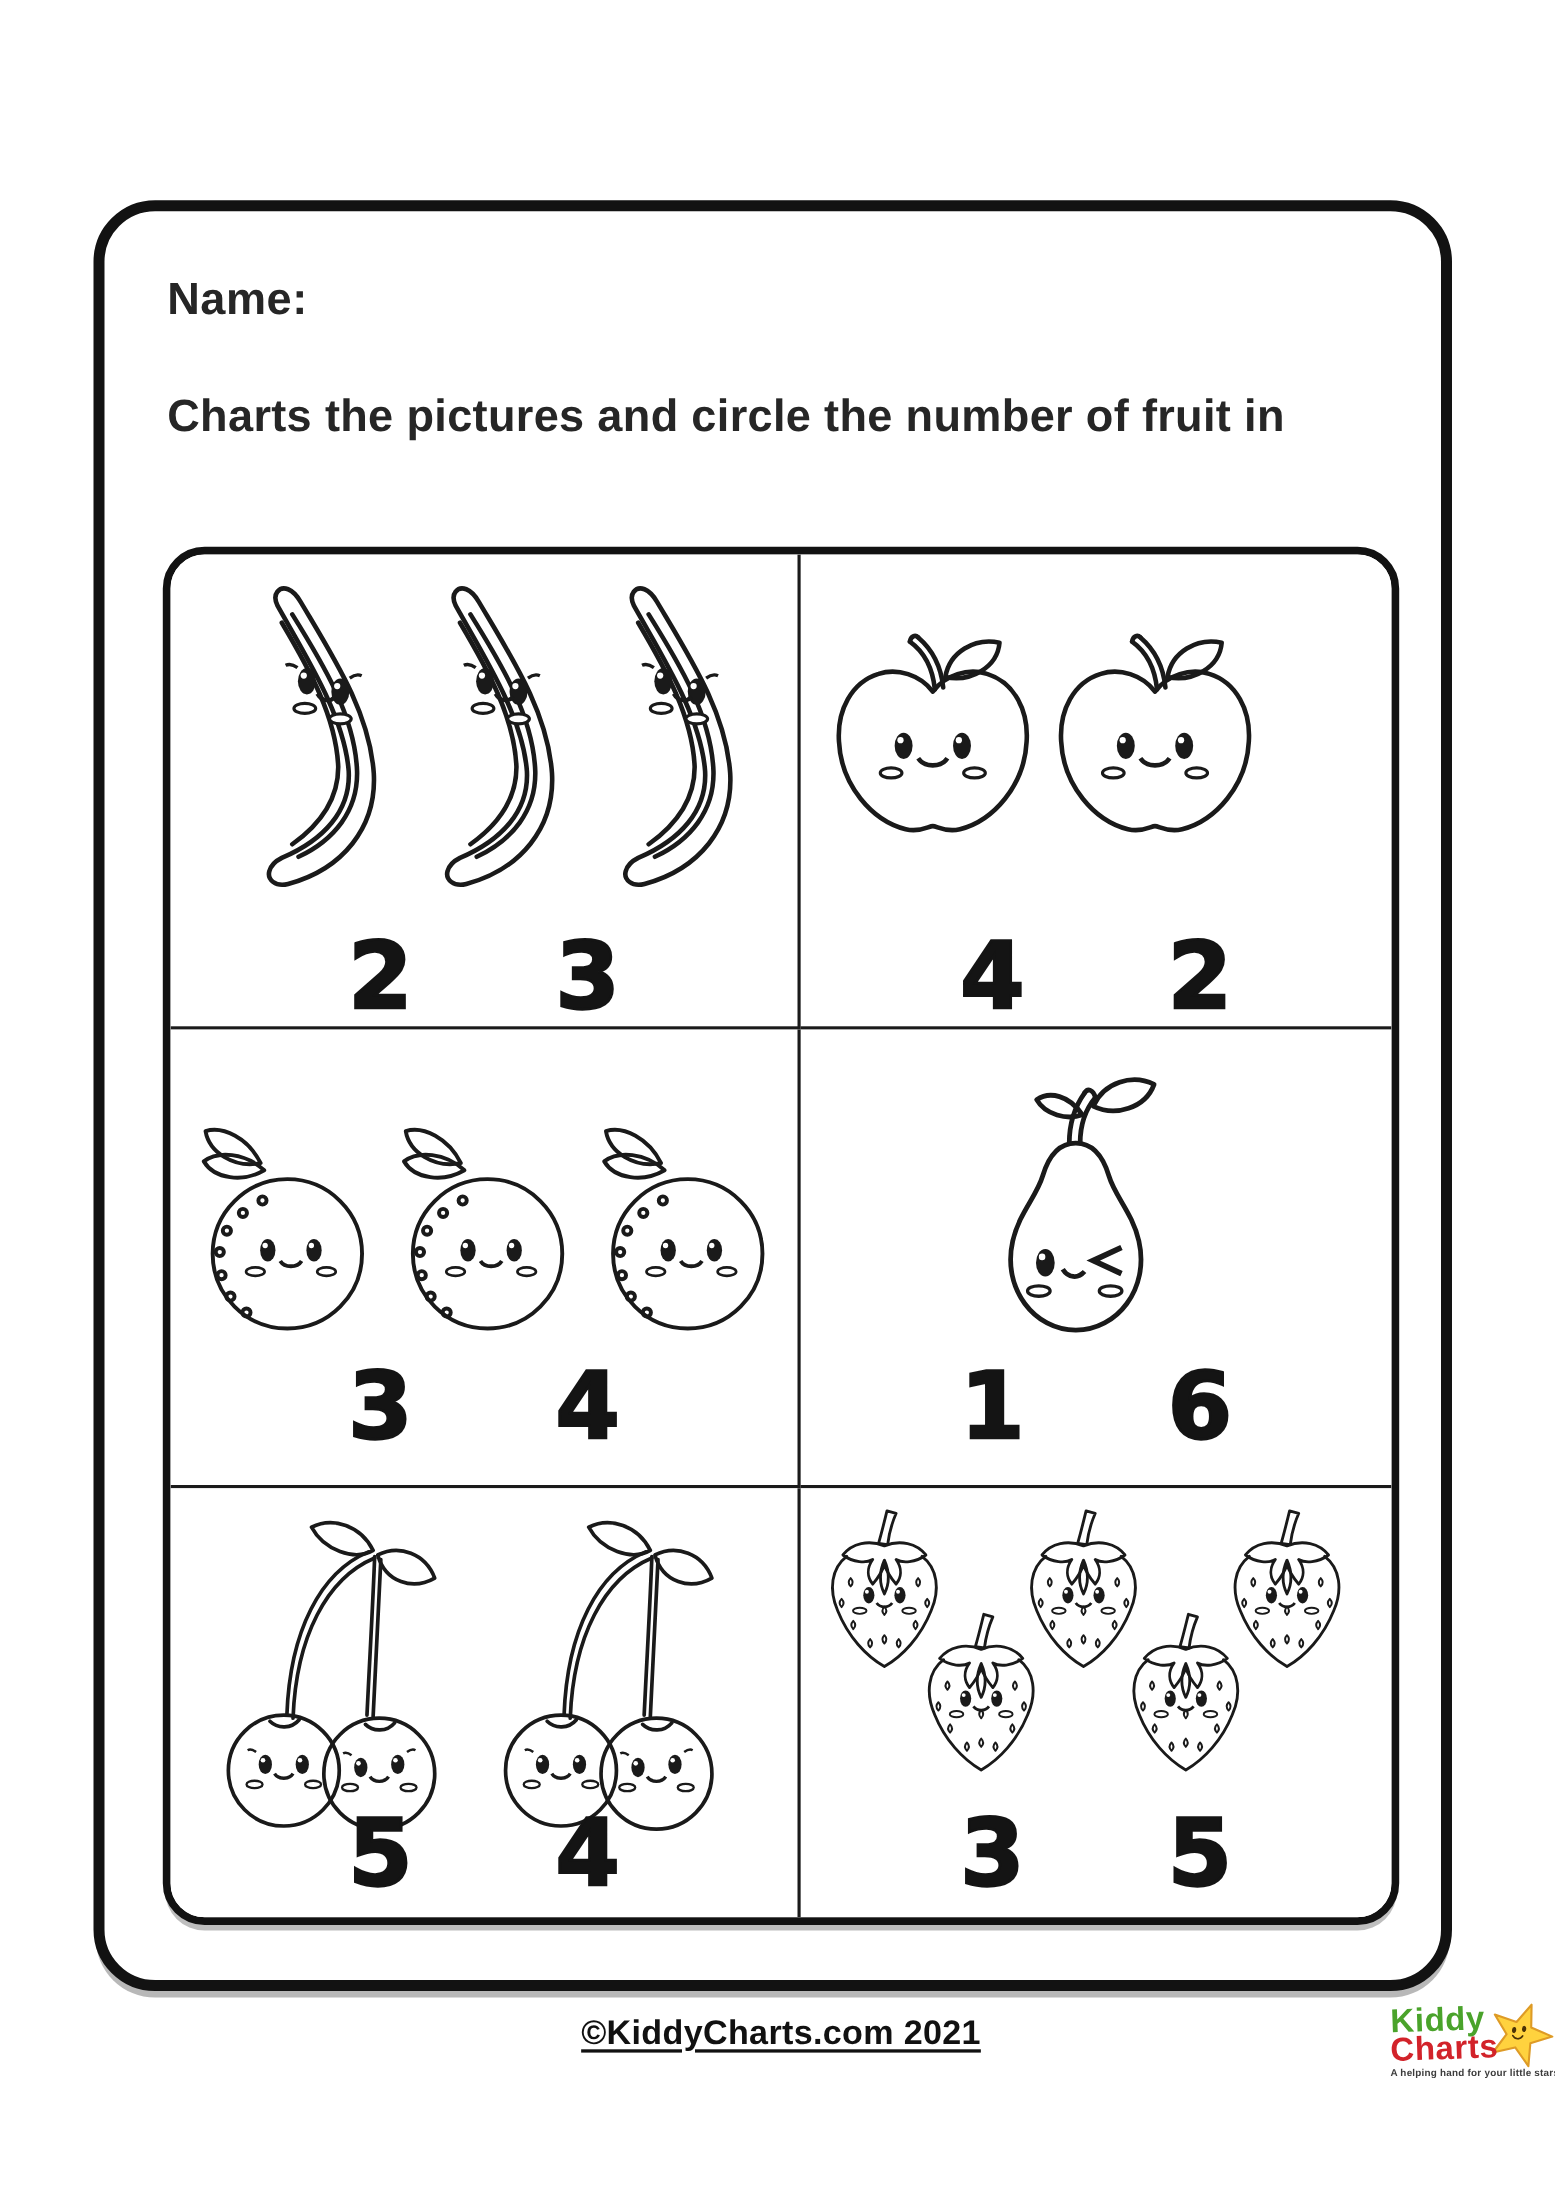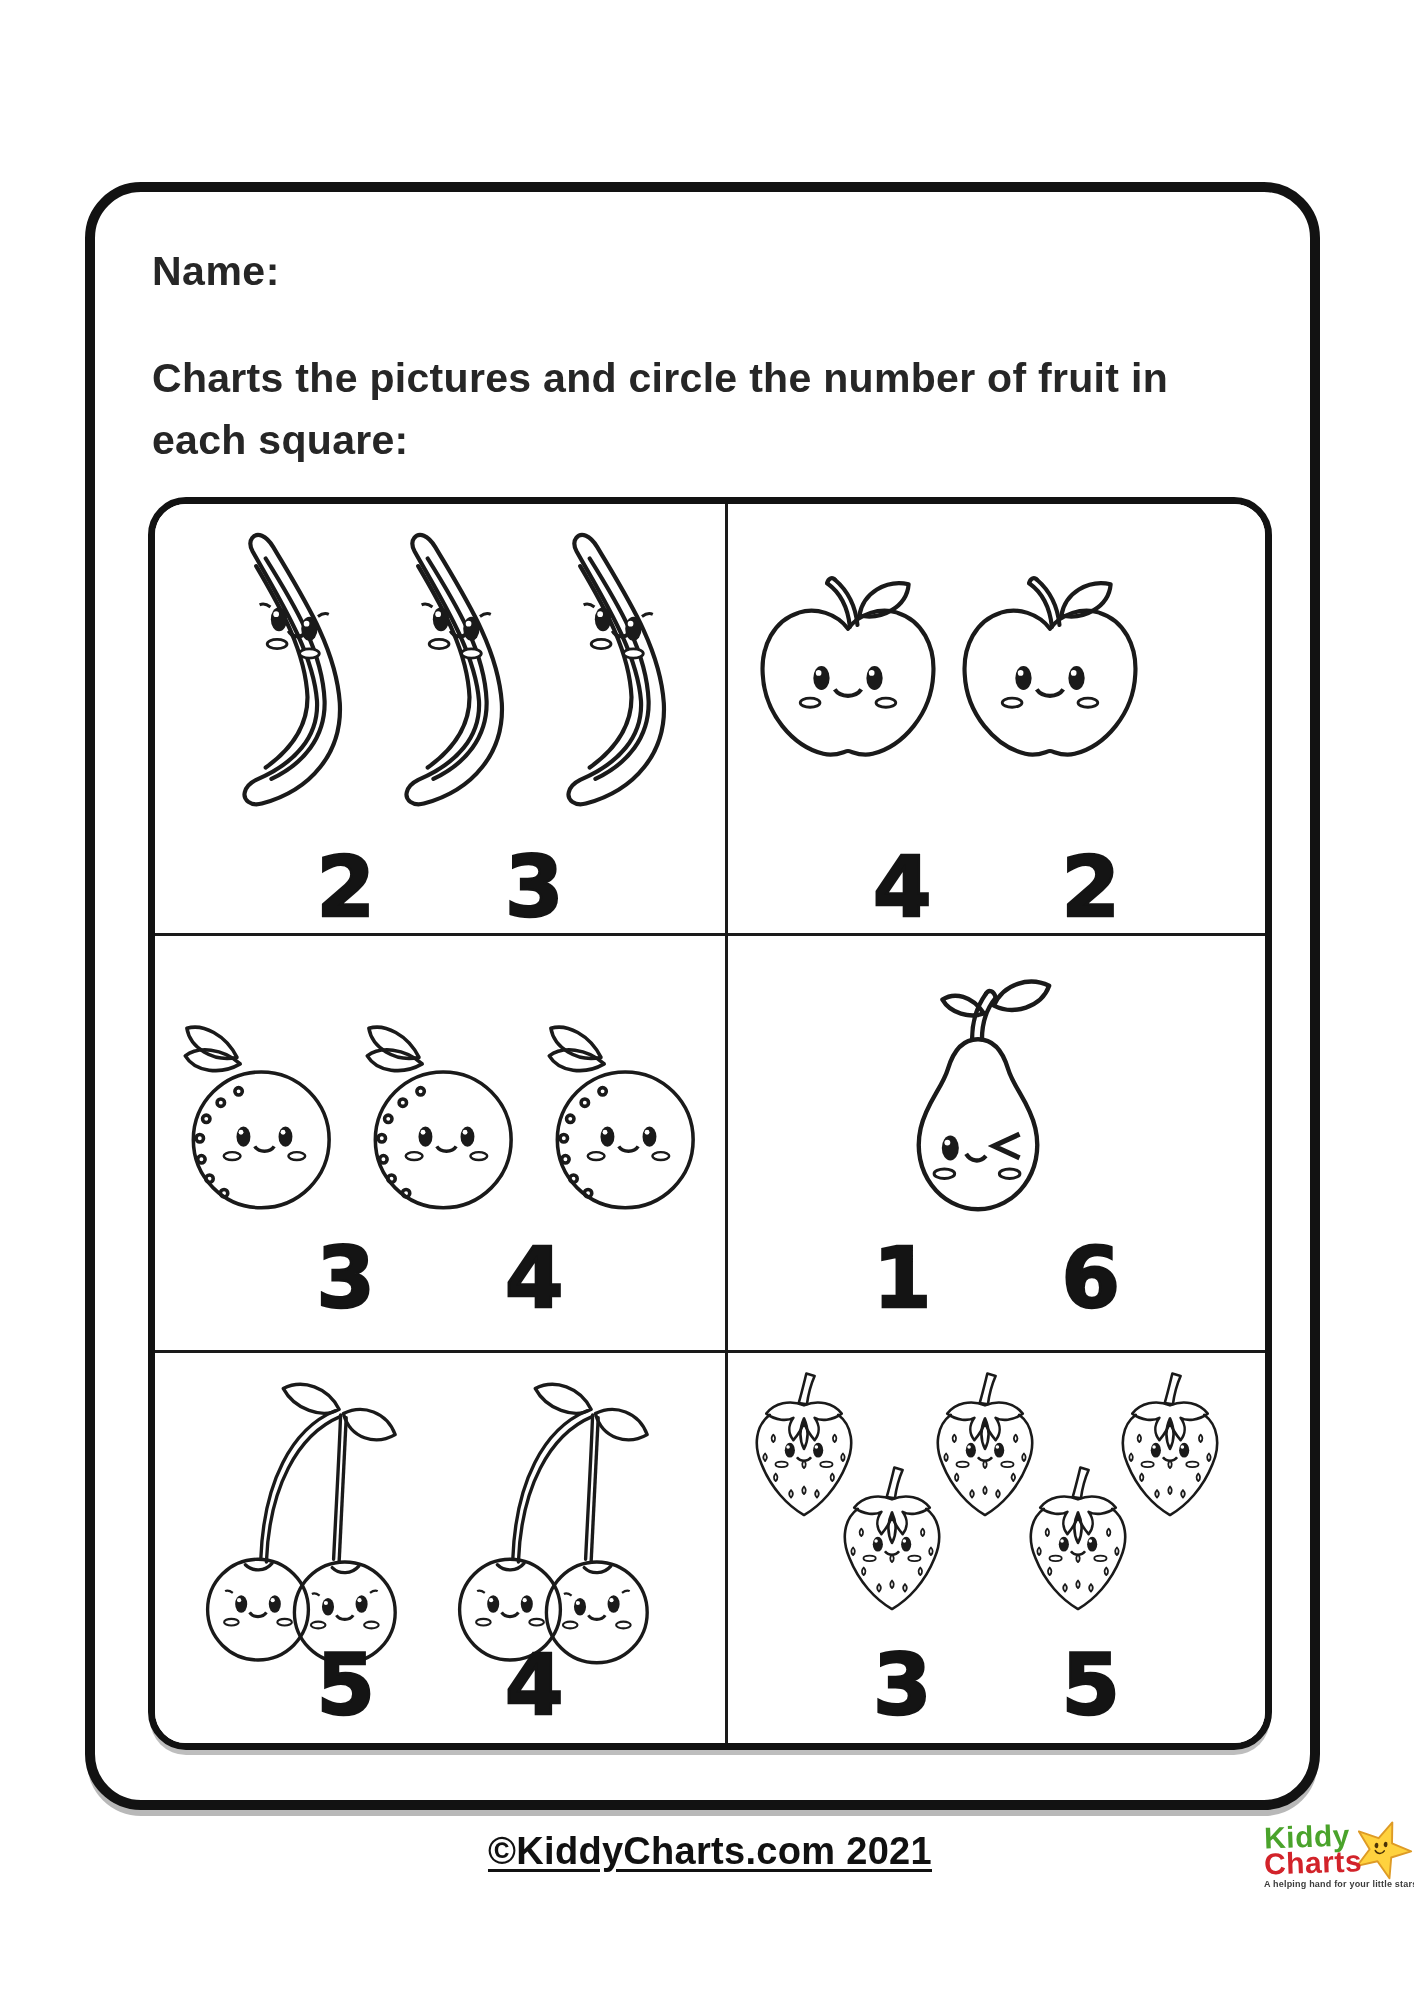--- a/index.html
+++ b/index.html
@@ -49,21 +49,21 @@
   
   .numbers{position:absolute;left:0;right:0;bottom:10px;display:flex;justify-content:center;
            gap:130px;align-items:flex-end;}
   .r1 .numbers{bottom:4px;}
   .r2 .numbers{bottom:30px;}
   .r3 .numbers{bottom:16px;}
   .num{font-family:"DejaVu Sans",sans-serif;font-weight:700;font-size:84px;line-height:1;
        color:#141414;-webkit-text-stroke:2.5px #141414;}
   
   .credit{position:absolute;left:148px;top:1830px;width:1124px;text-align:center;
-          font-size:38px;font-weight:700;letter-spacing:.3px;color:#111;
+          font-size:31px;font-weight:700;letter-spacing:.3px;color:#111;
           text-decoration:underline;text-underline-offset:5px;}
   
   .logo{position:absolute;left:1264px;top:1822px;width:150px;}
   .logo-word{display:block;font-size:30px;font-weight:700;line-height:.92;
              letter-spacing:.5px;transform:rotate(-2deg);position:relative;}
   .logo-kiddy{color:#4aa32b;z-index:0;}
   .logo-charts{color:#d2232a;z-index:2;margin-top:-2px;}
   .logo-star{position:absolute;right:0px;top:-6px;width:64px;height:64px;z-index:1;
              transform:rotate(6deg);}
   .logo-tagline{display:block;margin-top:4px;font-size:9px;font-weight:700;color:#3c3c3c;
@@ -216,21 +216,20 @@
     </symbol>
   </defs>
 </svg>
 
 <div class="stage" style="--ink: #1a1a1a;">
 
   <div class="sheet">
     <div class="name-label">Name:</div>
     <div class="instruction">
       <div>Charts the pictures and circle the number of fruit in</div>
-      <div>each square:</div>
     </div>
 
     <div class="grid">
       <div class="cell c-left r1 cell-bananas">
         <div class="fruits">
             <svg viewBox="0 0 100 150" class="fruit fruit-banana">
               <use href="#sym-banana"></use>
             </svg>
             <svg viewBox="0 0 100 150" class="fruit fruit-banana">
               <use href="#sym-banana"></use>

